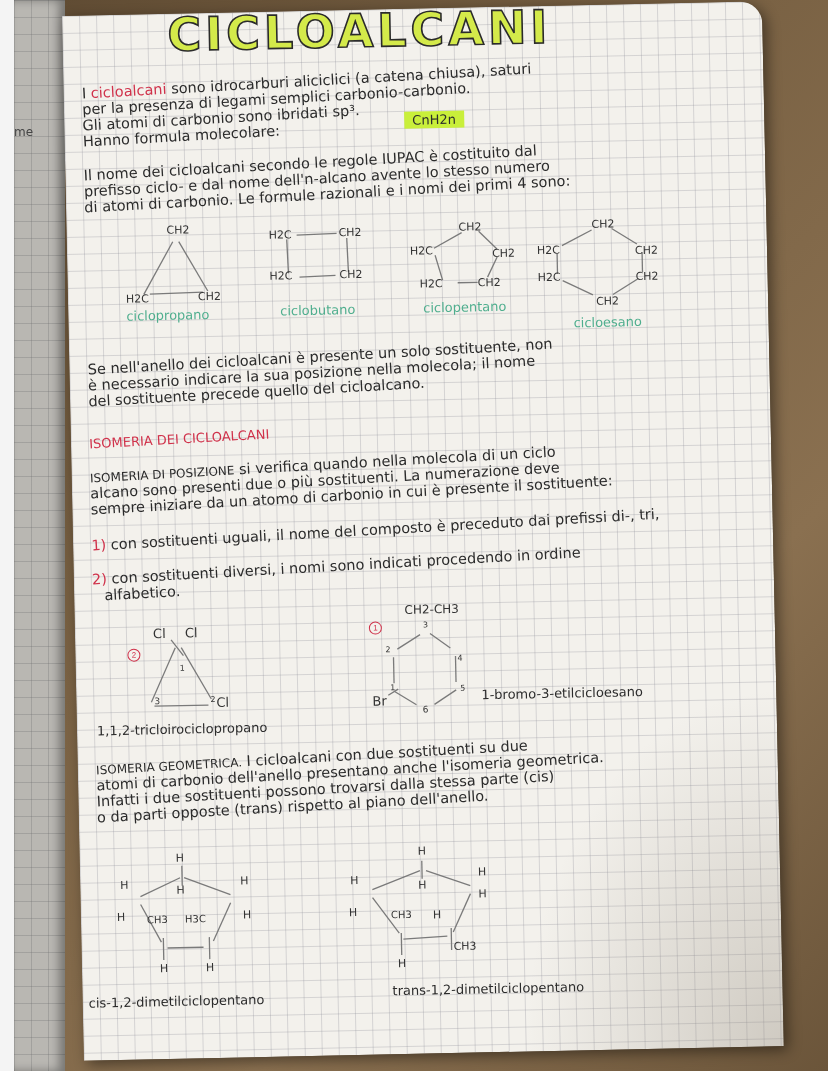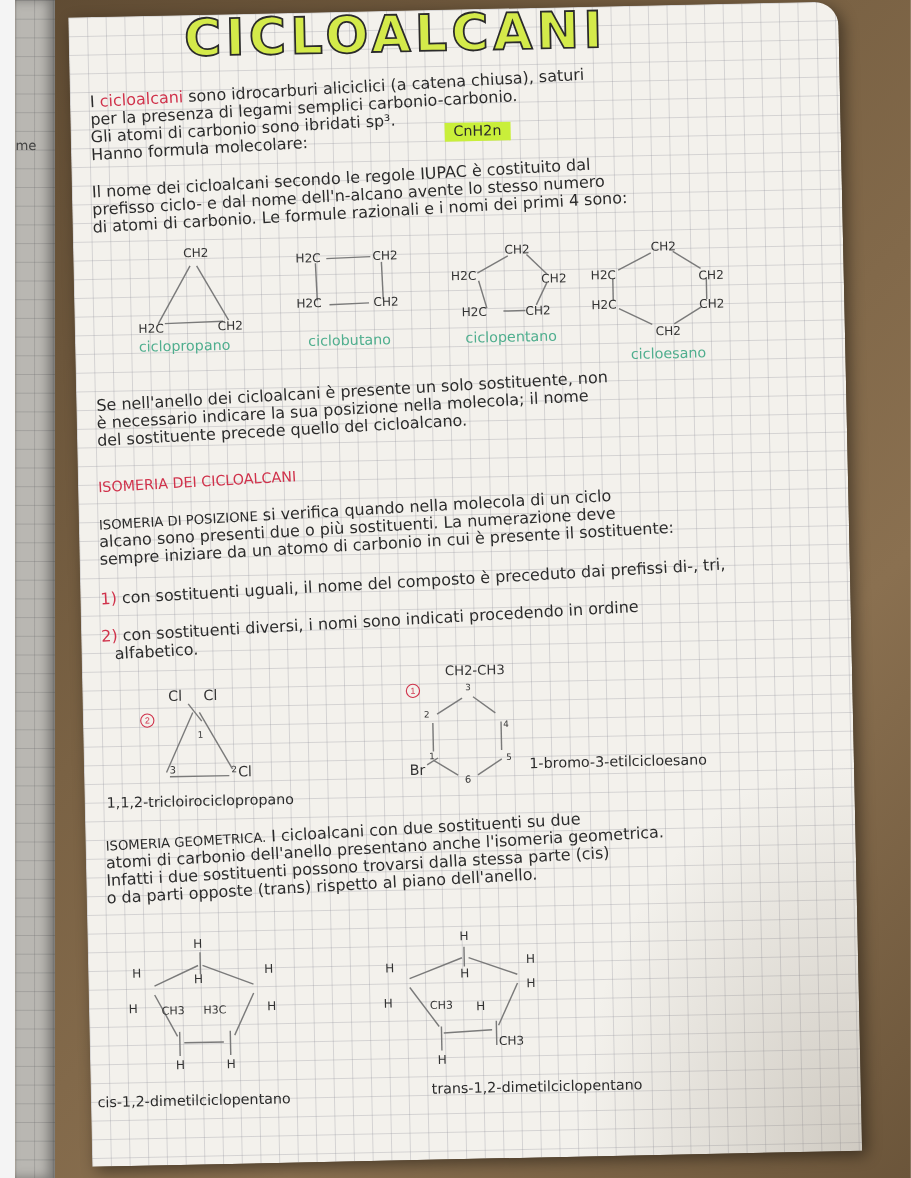--- a/index.html
+++ b/index.html
@@ -3,21 +3,21 @@
 <meta charset="utf-8">
 <style>
   html, body { margin:0; padding:0; }
   body {
     width:828px; height:1071px; overflow:hidden; position:relative;
     background: linear-gradient(135deg,#5e4a32 0%,#7a6244 40%,#8a7050 70%,#6b553a 100%);
     font-family: "Liberation Sans", sans-serif;
   }
   .white-edge { position:absolute; left:0; top:0; width:14px; height:1071px; background:#f4f4f4; }
   .prev-page {
-    position:absolute; left:14px; top:0; width:36px; height:1071px;
+    position:absolute; left:14px; top:0; width:51px; height:1071px;
     background-color:#b9b7b2;
     background-image:
       linear-gradient(rgba(120,120,120,.35) 1px, transparent 1px),
       linear-gradient(90deg, rgba(120,120,120,.35) 1px, transparent 1px);
     background-size:17px 17px;
     box-shadow: inset -6px 0 10px rgba(0,0,0,.35);
   }
   .prev-page-word { position:absolute; left:0; top:125px; font-size:12px; color:#444; font-family:"DejaVu Sans", sans-serif; }
   .page {
     position:absolute; left:62px; top:16px; width:700px; height:1045px;

